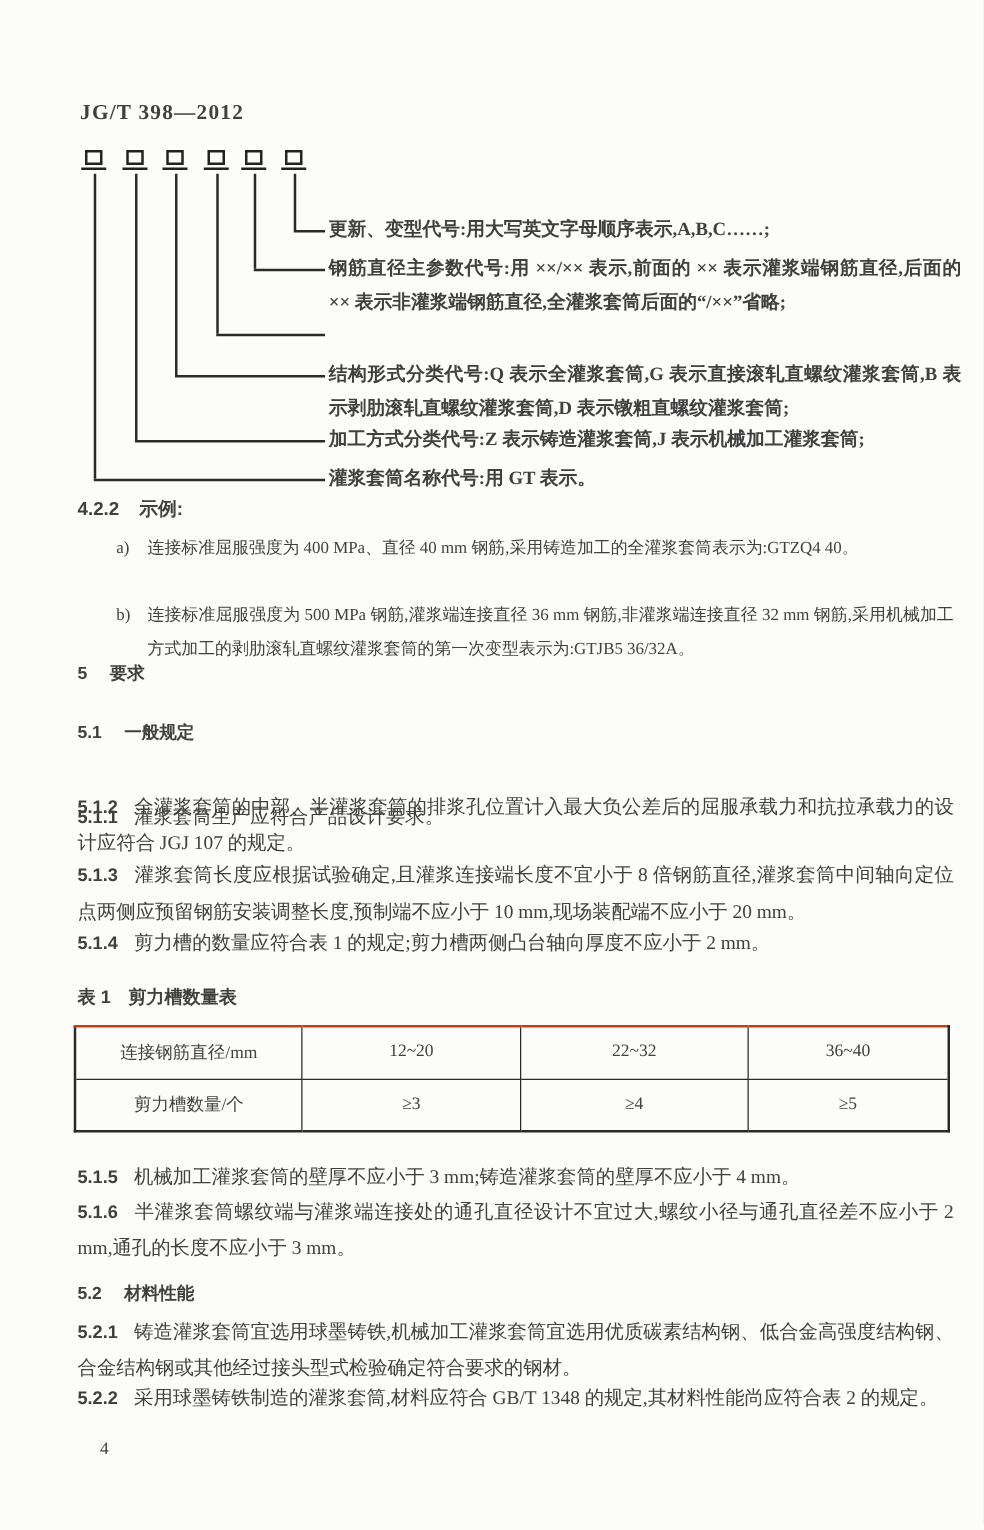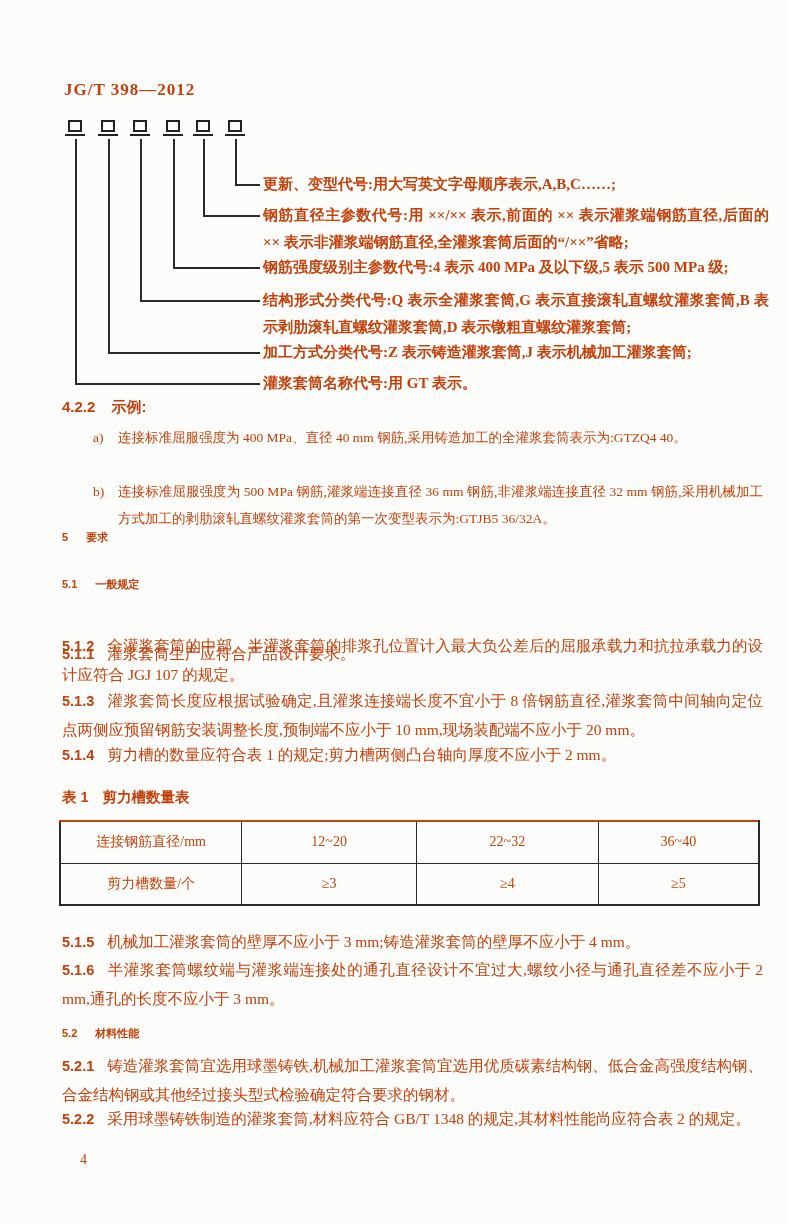--- a/index.html
+++ b/index.html
@@ -2,21 +2,21 @@
 <html><head>
 <meta charset="utf-8">
 <style>
   * { margin:0; padding:0; box-sizing:border-box; }
   html,body { background:#e8e8e6; }
   .page {
     position:relative;
     width:787px; height:1224px;
     margin:0 auto;
     background:#fcfcfa;
-    color:#c2410c;
+    color:#404040;
     font-family:"Liberation Serif","DejaVu Serif",serif;
     overflow:hidden;
   }
   .std-number {
     position:absolute; left:64px; top:80px;
     font-family:"Liberation Serif","DejaVu Serif",serif;
     font-weight:bold; font-size:17px; letter-spacing:1px;
   }
   
   .diagram { position:absolute; left:62px; top:118px; width:706px; height:282px; }
@@ -24,21 +24,21 @@
   .code-box::after { content:""; position:absolute; left:-5px; right:-5px; bottom:-6px; height:2px; background:#222; }
   .vline { position:absolute; width:1.5px; background:#2a2a2a; top:21px; }
   .hline { position:absolute; height:1.5px; background:#2a2a2a; }
   .dlabel {
     position:absolute; left:201px; width:506px;
     font-size:15px; line-height:26.5px; font-weight:bold;
     text-align:justify;
   }
   
   .abs { position:absolute; left:62px; width:701px; }
-  .heading { font-family:"Liberation Sans","DejaVu Sans",sans-serif; font-weight:bold; font-size:11px; }
+  .heading { font-family:"Liberation Sans","DejaVu Sans",sans-serif; font-weight:bold; font-size:14px; }
   .heading .h-num { margin-right:18px; }
   .ex-heading { font-family:"Liberation Sans","DejaVu Sans",sans-serif; font-weight:bold; font-size:15px; }
   .ex-heading .h-num { margin-right:16px; }
   .ex-item { position:relative; padding-left:56px; font-size:13.5px; line-height:27px; text-align:justify; }
   .ex-item .ex-label { position:absolute; left:31px; }
   .clause { font-size:15.5px; line-height:27.5px; text-align:justify; }
   .clause .c-num {
     font-family:"Liberation Sans","DejaVu Sans",sans-serif;
     font-weight:bold; font-size:14.5px; margin-right:13px; white-space:nowrap;
   }
@@ -90,21 +90,20 @@
 
     <div class="hline" style="left:173px; top:66px;  width:25px"></div>
     <div class="hline" style="left:141px; top:97px;  width:57px"></div>
     <div class="hline" style="left:111px; top:149px; width:87px"></div>
     <div class="hline" style="left:78px;  top:182px; width:120px"></div>
     <div class="hline" style="left:46px;  top:234px; width:152px"></div>
     <div class="hline" style="left:13px;  top:265px; width:185px"></div>
 
     <div class="dlabel" style="top:53px">更新、变型代号:用大写英文字母顺序表示,A,B,C……;</div>
     <div class="dlabel" style="top:84px">钢筋直径主参数代号:用 ××/×× 表示,前面的 ×× 表示灌浆端钢筋直径,后面的 ×× 表示非灌浆端钢筋直径,全灌浆套筒后面的“/××”省略;</div>
-    <div class="dlabel" style="top:136px">钢筋强度级别主参数代号:4 表示 400 MPa 及以下级,5 表示 500 MPa 级;</div>
     <div class="dlabel" style="top:169px">结构形式分类代号:Q 表示全灌浆套筒,G 表示直接滚轧直螺纹灌浆套筒,B 表示剥肋滚轧直螺纹灌浆套筒,D 表示镦粗直螺纹灌浆套筒;</div>
     <div class="dlabel" style="top:252px">灌浆套筒名称代号:用 GT 表示。</div>
     <div class="dlabel" style="top:221px">加工方式分类代号:Z 表示铸造灌浆套筒,J 表示机械加工灌浆套筒;</div>
   </div>
 
   <div class="abs ex-heading" style="top:398px">
     <span class="h-num">4.2.2</span><span>示例:</span>
   </div>
   <div class="abs ex-item" style="top:424px">
     <span class="ex-label">a)</span>

